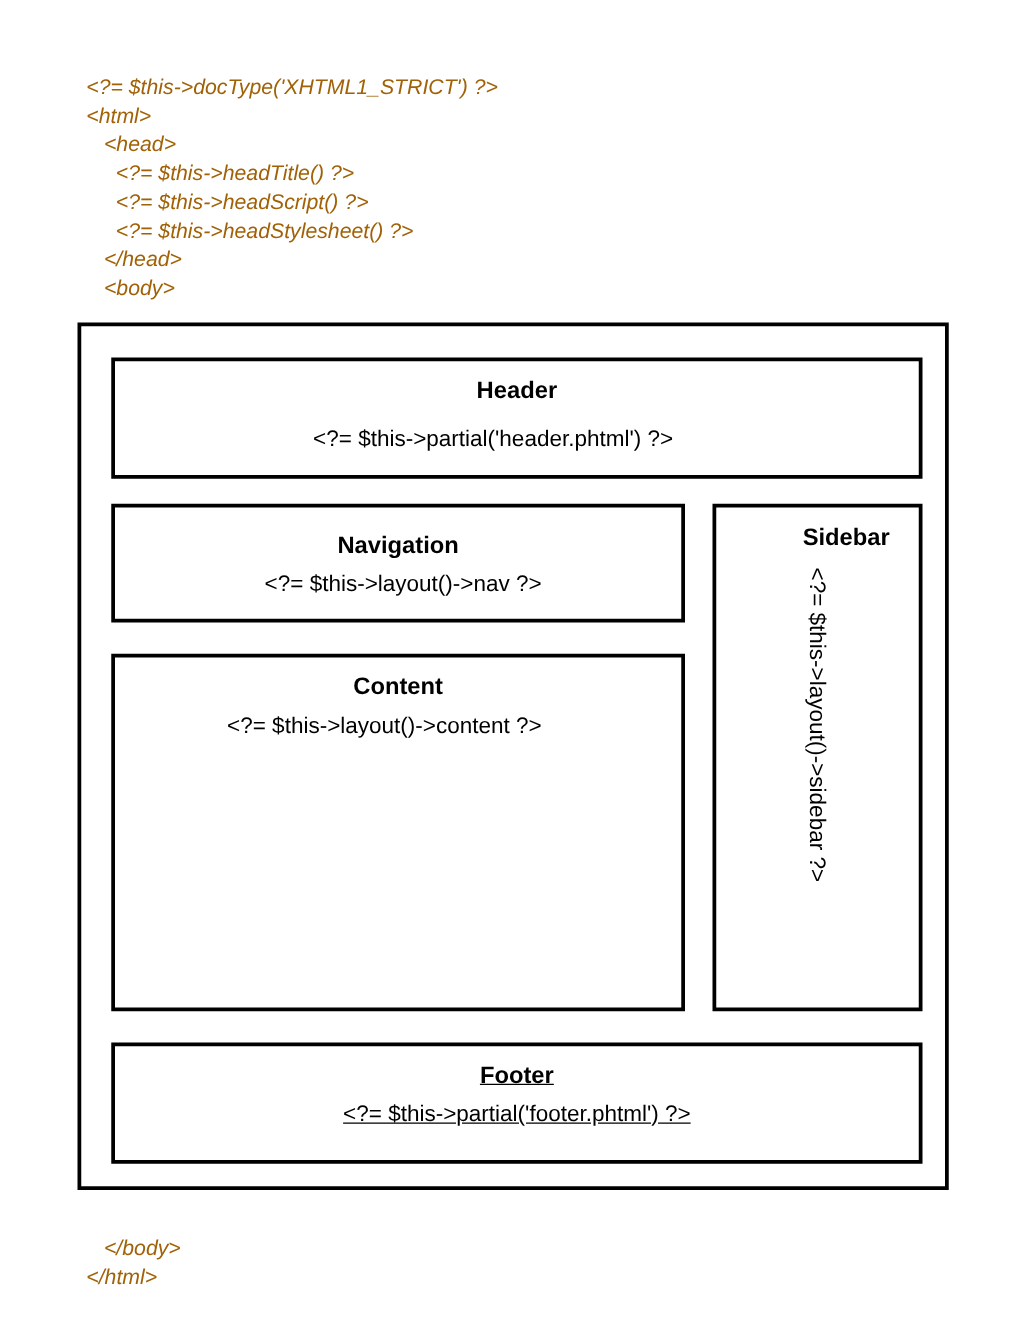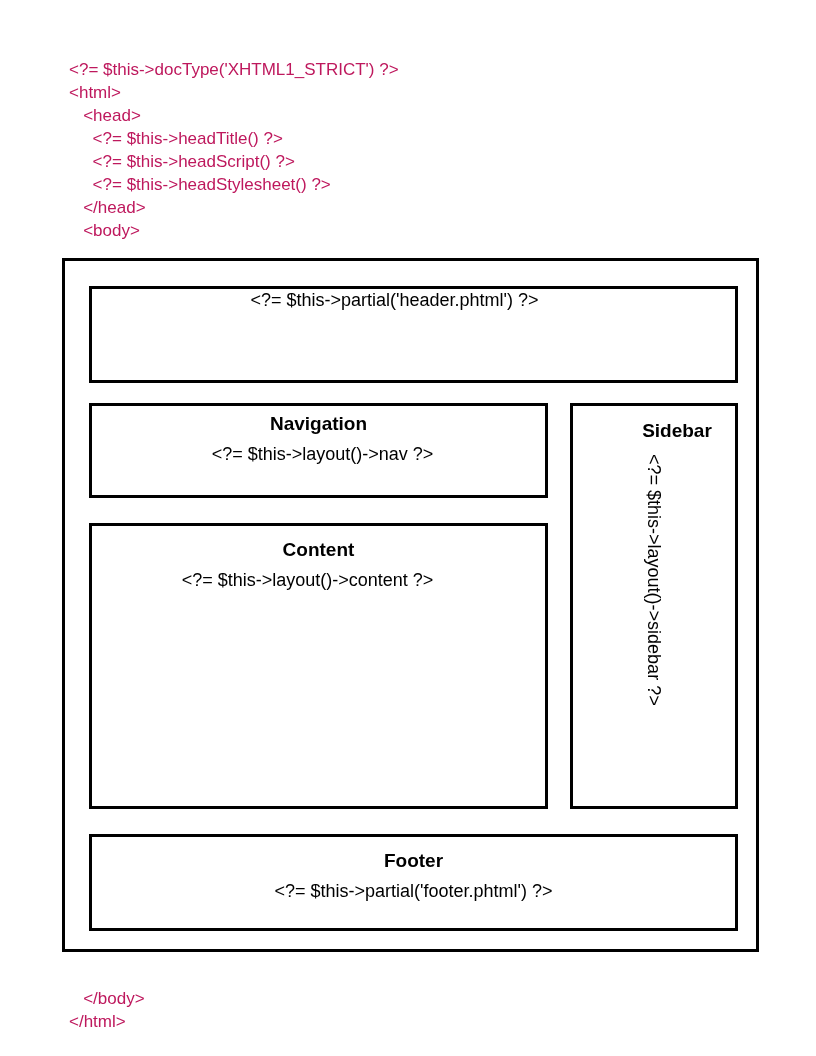--- a/index.html
+++ b/index.html
@@ -15,21 +15,22 @@
     color: #000000;
     overflow: hidden;
   }
 
   .code-block {
     position: absolute;
     left: 69px;
     font-size: 17px;
     line-height: 23px;
     white-space: pre;
-    color: #be185d;
+    color: #a16207;
+    font-style: italic;
   }
   #code-top { top: 58px; }
   #code-bottom { top: 987px; }
 
   
   .outer-frame {
     position: absolute;
     left: 62px;
     top: 258px;
     width: 697px;
@@ -60,30 +61,30 @@
   }
 
   
   #box-header {
     left: 24px;
     top: 25px;
     width: 649px;
     height: 97px;
   }
   #box-header .box-title { margin-top: 13px; }
-  #box-header .box-code  { margin-top: 0; padding-right: 38px; }
+  #box-header .box-code  { margin-top: 16px; padding-right: 38px; }
 
   
   #box-navigation {
     left: 24px;
     top: 142px;
     width: 459px;
     height: 95px;
   }
-  #box-navigation .box-title { margin-top: 7px; }
+  #box-navigation .box-title { margin-top: 20px; }
   #box-navigation .box-code  { margin-top: 8px; padding-right: 12px; margin-left: 20px; }
 
   
   #box-content {
     left: 24px;
     top: 262px;
     width: 459px;
     height: 286px;
   }
   #box-content .box-title { margin-top: 13px; }
@@ -115,39 +116,41 @@
     line-height: 20px;
     white-space: pre;
   }
 
   
   #box-footer {
     left: 24px;
     top: 573px;
     width: 649px;
     height: 97px;
+    text-decoration: underline;
   }
   #box-footer .box-title { margin-top: 13px; }
   #box-footer .box-code  { margin-top: 8px; }
 </style>
 </head>
 <body>
 
 <div class="code-block" id="code-top">&lt;?= $this-&gt;docType('XHTML1_STRICT') ?&gt;
 &lt;html&gt;
    &lt;head&gt;
      &lt;?= $this-&gt;headTitle() ?&gt;
      &lt;?= $this-&gt;headScript() ?&gt;
      &lt;?= $this-&gt;headStylesheet() ?&gt;
    &lt;/head&gt;
    &lt;body&gt;</div>
 
 <div class="outer-frame">
 
   <div class="box" id="box-header">
+    <div class="box-title">Header</div>
     <div class="box-code">&lt;?= $this-&gt;partial('header.phtml') ?&gt;</div>
   </div>
 
   <div class="box" id="box-navigation">
     <div class="box-title">Navigation</div>
     <div class="box-code">&lt;?= $this-&gt;layout()-&gt;nav ?&gt;</div>
   </div>
 
   <div class="box" id="box-content">
     <div class="box-title">Content</div>

